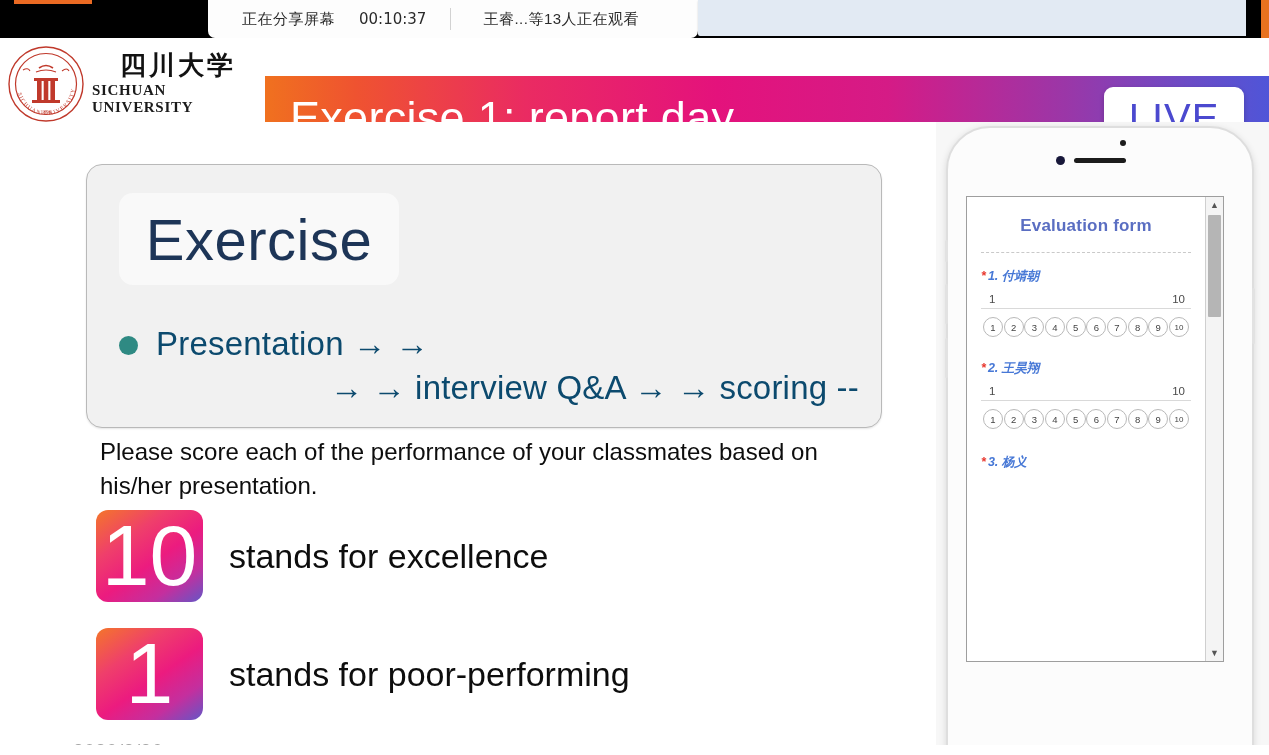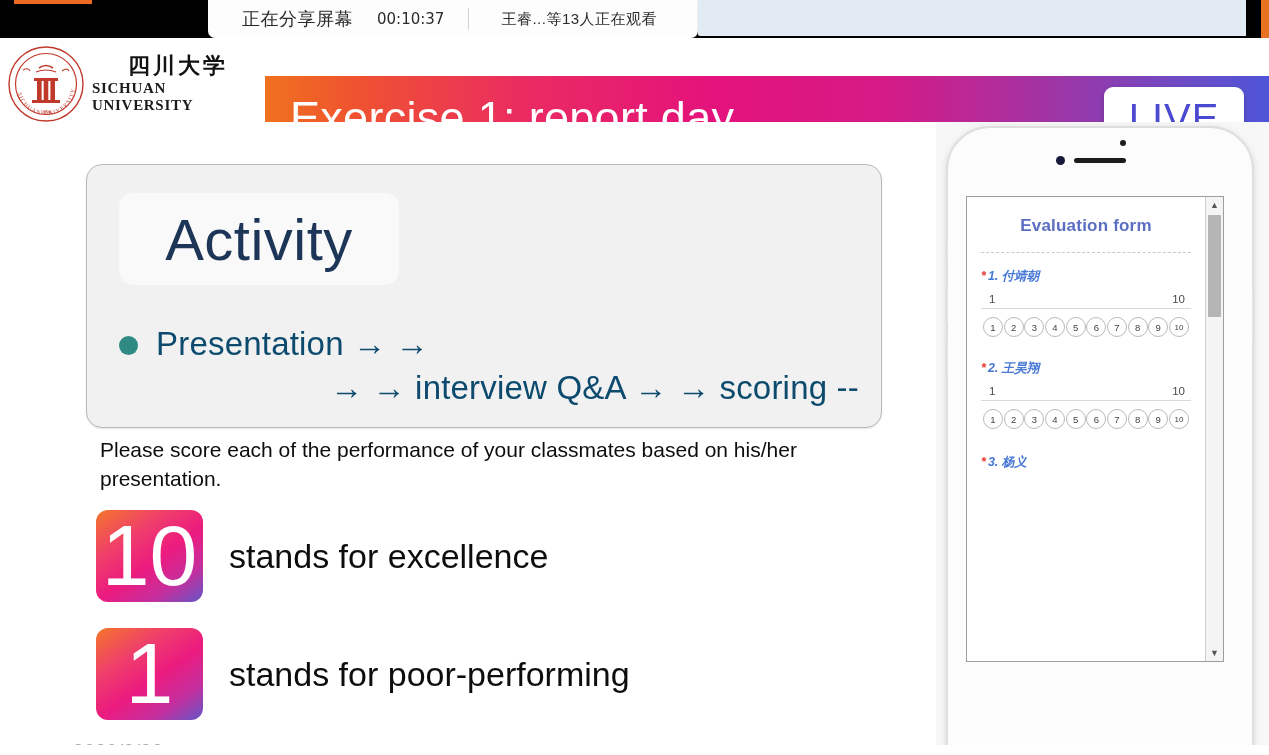--- a/index.html
+++ b/index.html
@@ -14,37 +14,37 @@
   #topbar{position:absolute;left:0;top:0;width:1269px;height:38px;background:#000;overflow:hidden;}
   #topbar-orange-left{position:absolute;left:14px;top:0;width:78px;height:4px;background:#ea6a23;}
   #topbar-orange-right{position:absolute;left:1261px;top:0;width:8px;height:38px;background:#e8721f;}
   #topbar-black-right{position:absolute;left:1246px;top:0;width:16px;height:38px;background:#000;}
   #zoom-pill{
     position:absolute;left:208px;top:0;width:490px;height:38px;
     background:#fdfdfd;border-bottom-left-radius:7px;border-bottom-right-radius:7px;
     box-shadow:0 1px 3px rgba(0,0,0,.25);
     display:flex;align-items:center;
   }
-  #zoom-pill .zs{font-size:18px;color:#2b2b2b;margin-left:34px;letter-spacing:.5px;}
+  #zoom-pill .zs{font-size:15px;color:#2b2b2b;margin-left:34px;letter-spacing:.5px;}
   #zoom-pill .ztime{font-size:15px;color:#2b2b2b;margin-left:24px;font-family:"DejaVu Sans",sans-serif;}
   #zoom-pill .zdiv{width:1px;height:22px;background:#d2d2d2;margin-left:24px;}
   #zoom-pill .zwatch{font-size:15px;color:#2b2b2b;margin-left:32px;letter-spacing:.5px;}
   #zoom-rightpanel{
     position:absolute;left:698px;top:0;width:548px;height:36px;
     background:#e2eaf3;border-bottom-left-radius:2px;
     box-shadow:0 1px 2px rgba(0,0,0,.18);
   }
 
   
   #header{position:absolute;left:0;top:38px;width:1269px;height:92px;background:#fff;}
   #logo-wrap{position:absolute;left:6px;top:4px;width:258px;height:84px;display:flex;align-items:center;}
   #seal{width:80px;height:80px;flex:0 0 80px;position:relative;}
   #seal svg{display:block;}
   #logo-text{margin-left:6px;display:flex;flex-direction:column;align-items:center;}
-  #logo-cn{font-family:"DejaVu Sans","Liberation Sans",sans-serif;font-size:22px;font-weight:bold;color:#121212;letter-spacing:3px;line-height:1.05;}
+  #logo-cn{font-family:"DejaVu Sans","Liberation Sans",sans-serif;font-size:26px;font-weight:bold;color:#121212;letter-spacing:3px;line-height:1.05;}
   #logo-en{font-family:"Liberation Serif","DejaVu Serif",serif;font-size:15px;font-weight:bold;color:#1b1b1b;letter-spacing:.7px;margin-top:2px;}
 
   #titleband{
     position:absolute;left:265px;top:38px;width:1004px;height:84px;
     background:linear-gradient(90deg,#f0711f 0%,#ef5330 9%,#ea2b62 26%,#e4127c 45%,#d51b86 62%,#9a37a8 80%,#6b4cc6 92%,#4f55d8 100%);
   }
   #titletext{
     position:absolute;left:25px;top:50%;transform:translateY(-50%);
     font-size:45px;color:#ffffff;font-weight:400;letter-spacing:.3px;
     white-space:nowrap;
@@ -74,21 +74,21 @@
   #activity-chip span{font-size:58px;color:#1d3557;letter-spacing:.5px;}
   #bullet-row{position:absolute;left:32px;top:158px;width:740px;}
   #bullet-line1{display:flex;align-items:center;}
   .dot{width:19px;height:19px;border-radius:50%;background:#2f8a83;flex:0 0 19px;margin-right:18px;margin-top:3px;}
   .teal{color:#0c4a6e;font-weight:normal;font-size:33px;letter-spacing:.2px;line-height:1.27;white-space:nowrap;}
   #bullet-line2{margin-top:2px;margin-left:4px;text-align:right;}
 
   
   #para{
     position:absolute;left:100px;top:313px;width:790px;
-    font-size:21px;color:#0d0d0d;line-height:1.40;
+    font-size:24px;color:#0d0d0d;line-height:1.40;
   }
 
   
   .scorerow{position:absolute;display:flex;align-items:center;}
   #row10{left:96px;top:388px;}
   #row1{left:96px;top:506px;}
   .badge{
     width:107px;height:92px;border-radius:12px;
     background:linear-gradient(145deg,#f4762a 0%,#ef3f6b 30%,#ec1b7f 55%,#c42f9e 78%,#6456c6 100%);
     display:flex;align-items:center;justify-content:center;flex:0 0 107px;
@@ -206,21 +206,21 @@
     <div id="live-badge">
       <span>LIVE</span>
     </div>
   </div>
 </div>
 
 <div id="slide">
 
   <div id="activity-card">
     <div id="activity-chip">
-      <span>Activity</span>
+      <span>Exercise</span>
     </div>
     <div id="bullet-row">
       <div id="bullet-line1">
         <div class="dot"></div>
         <div class="teal">Presentation  → →</div>
       </div>
       <div id="bullet-line2" class="teal">→ → interview Q&amp;A  → → scoring   --</div>
     </div>
   </div>
 

